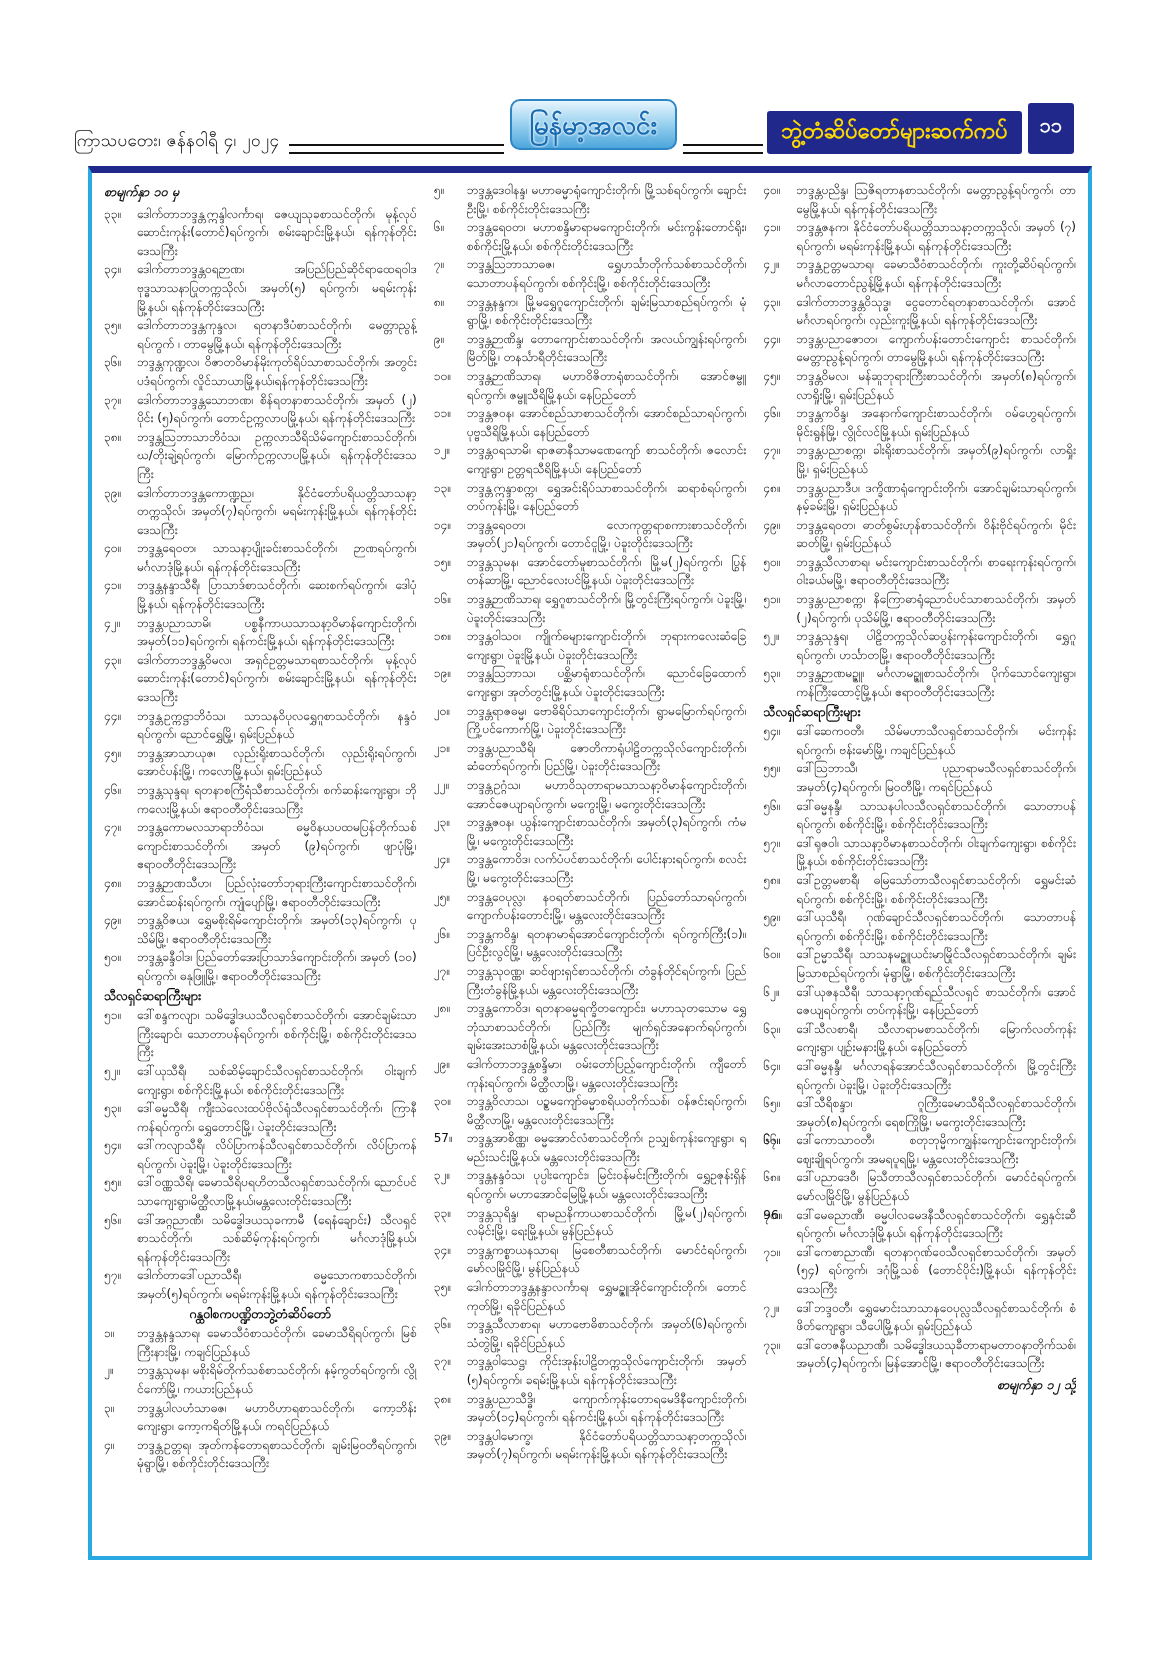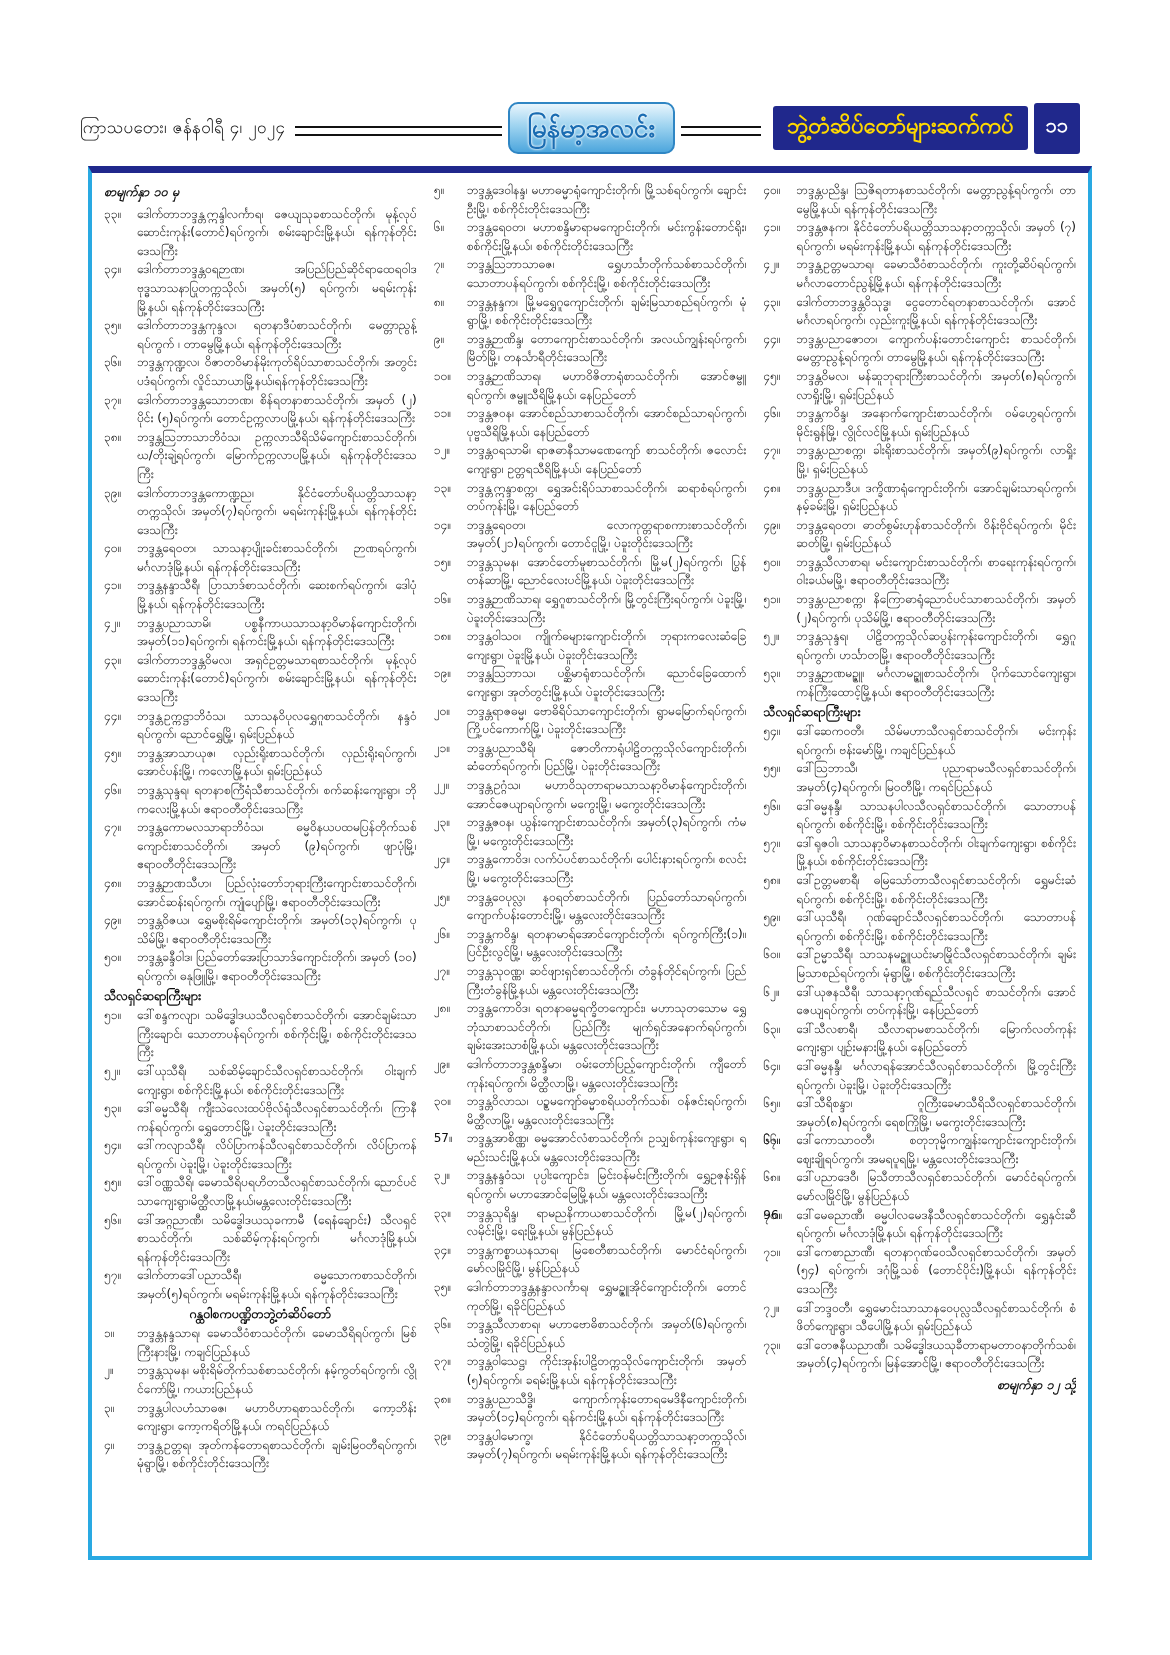--- a/index.html
+++ b/index.html
@@ -5,41 +5,41 @@
   html,body{margin:0;padding:0;}
   body{
     width:1170px;height:1655px;position:relative;background:#ffffff;
     font-family:"DejaVu Sans","Liberation Sans",sans-serif;
     -webkit-font-smoothing:antialiased;
   }
   .page{position:absolute;inset:0;}
 
   
   .header{
-    position:absolute;left:80px;top:102px;width:1000px;height:52px;
-    display:flex;align-items:center;
+    position:absolute;left:74px;top:102px;width:1000px;height:52px;
+    display:flex;align-items:flex-end;
   }
   .date{
     font-size:17px;color:#111;white-space:nowrap;letter-spacing:.3px;
     padding-right:10px;
   }
   .rule{
     height:6px;border-top:2px solid #111;border-bottom:2px solid #111;
     flex:1 1 auto;min-width:30px;margin-top:6px;
   }
   .rule.short{flex:0 0 80px;}
   .masthead{
     margin:4px 6px;padding:8px 18px 7px 18px;border-radius:10px;
     background:linear-gradient(180deg,#e8f5fd 0%,#9fd4f0 45%,#4da6dd 100%);
     border:2px solid #2f86c4;
     color:#1a6cb2;font-size:26px;font-weight:bold;line-height:1.25;
     text-shadow:0 0 2px #ffffff,0 0 3px #ffffff;white-space:nowrap;
   }
   .headline-box{
-    margin-left:12px;background:#20288c;color:#ffd900;
+    margin-left:4px;background:#20288c;color:#ffd900;
     font-size:22px;font-weight:bold;line-height:1.2;
     padding:7px 14px 10px 14px;border-radius:3px;white-space:nowrap;
   }
   .page-num-box{
     margin-left:6px;background:#20288c;color:#ffffff;
     font-size:20px;font-weight:bold;padding:9px 12px 12px 12px;border-radius:3px;
   }
 
   
   .content-frame{

